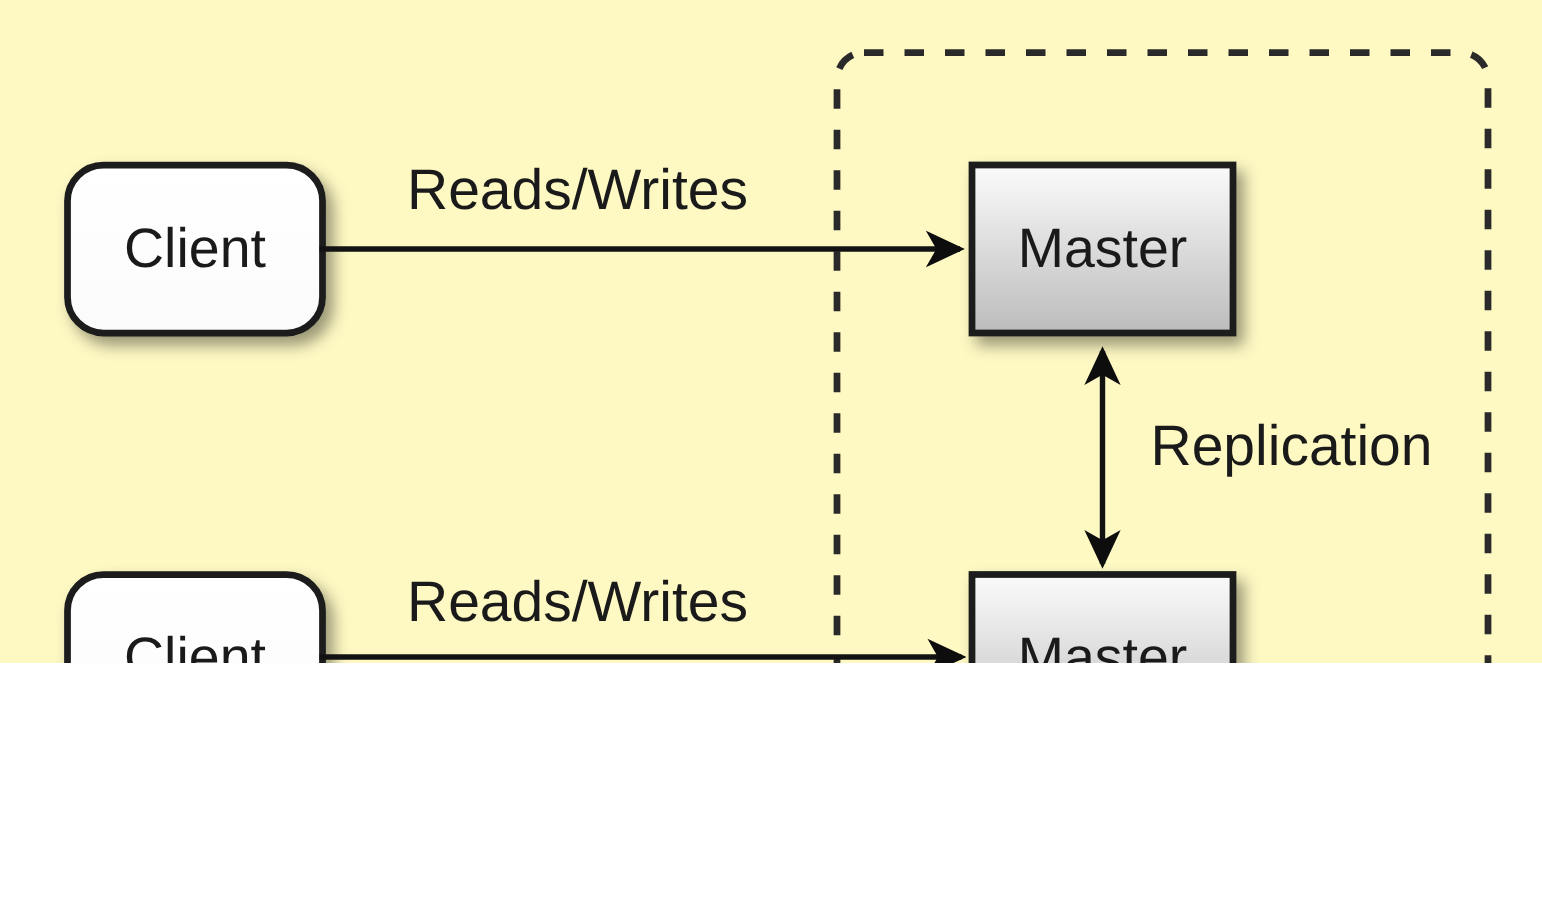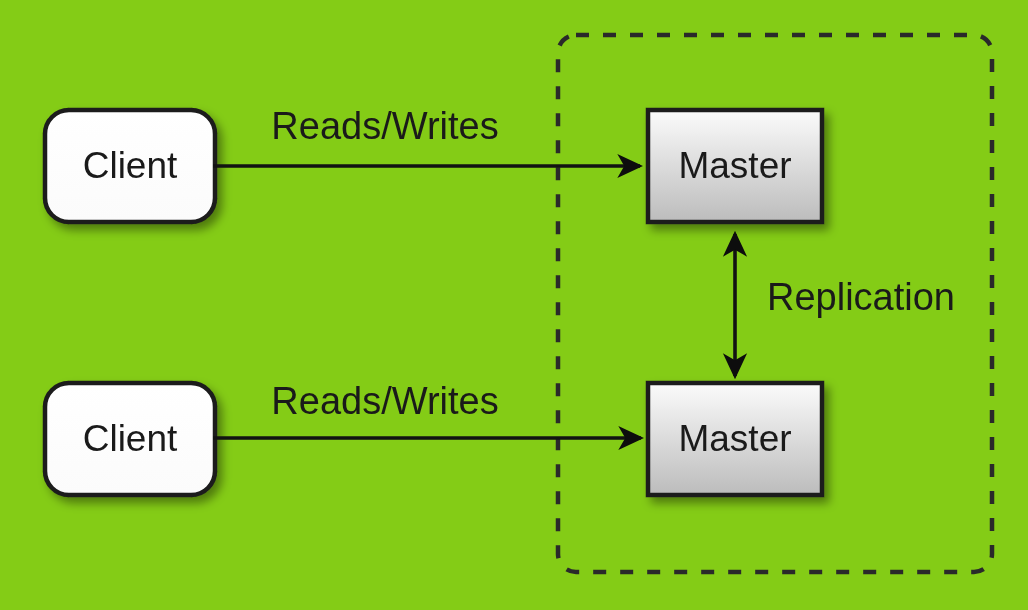--- a/index.html
+++ b/index.html
@@ -6,22 +6,22 @@
     margin: 0;
     padding: 0;
     background: #ffffff;
   }
   body {
     font-family: "Liberation Sans", sans-serif;
   }
   #canvas {
     position: relative;
     width: 1028px;
-    height: 610px;
-    background: #84cc16;
+    height: 442px;
+    background: #fef9c3;
     overflow: hidden;
   }
   #diagram-svg {
     position: absolute;
     left: 0;
     top: 0;
     width: 1028px;
     height: 610px;
   }
   .node-label {

